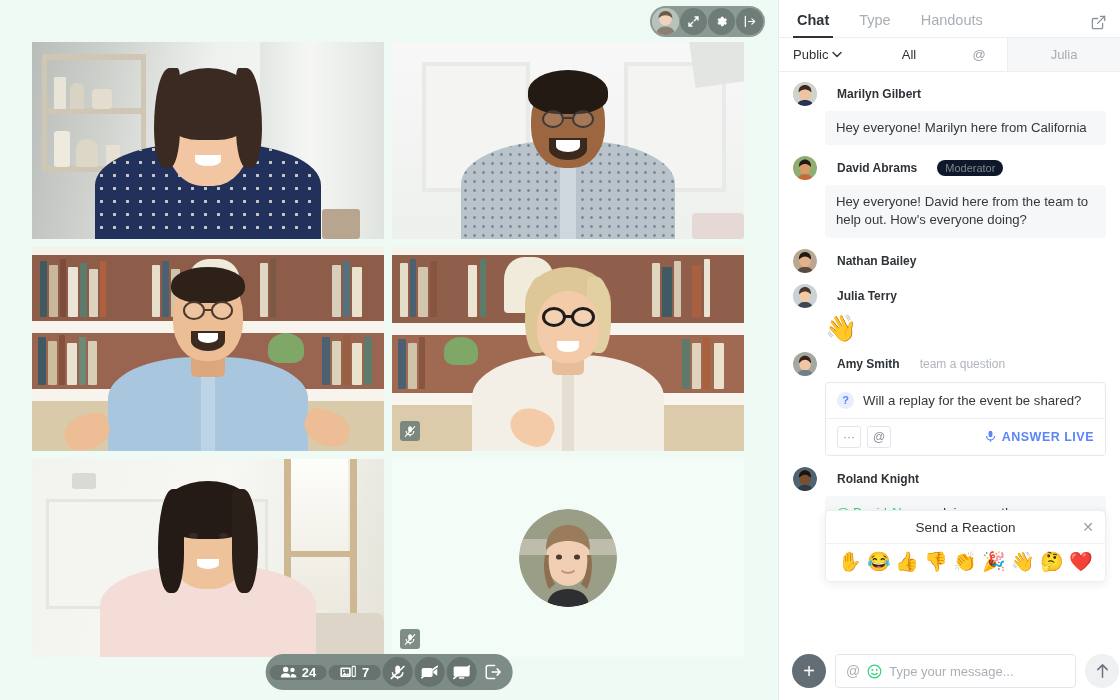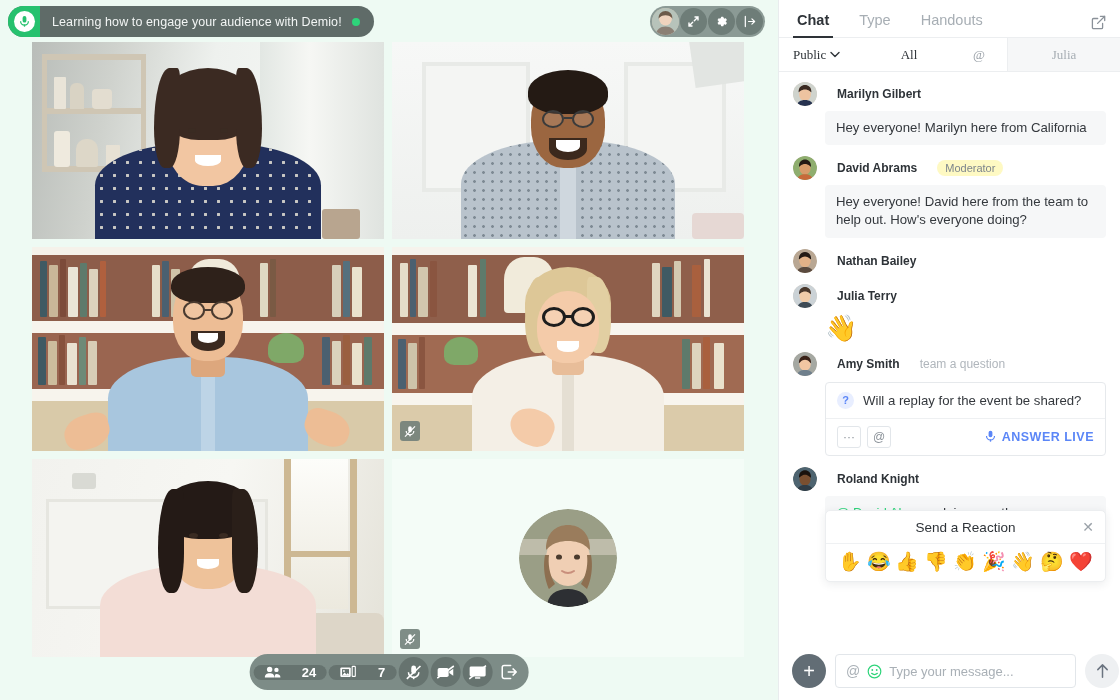--- a/index.html
+++ b/index.html
@@ -153,21 +153,21 @@
     background: #7d8c87;
     border-radius: 20px;
     padding: 0 4px; gap: 2px;
     z-index: 20;
   }
   .bb-pill {
     height: 15px; border-radius: 16px;
     background: #66736f;
     color: #fff;
     display: flex; align-items: center; justify-content: center;
-    gap: 21px; padding: 0 11px;
+    gap: 5px; padding: 0 11px;
     font-size: 13px; font-weight: bold;
     cursor: pointer;
   }
   .bb-round {
     width: 30px; height: 30px; border-radius: 50%;
     background: #66736f;
     display: flex; align-items: center; justify-content: center;
     color: #fff; cursor: pointer; flex: none;
   }
   .bb-round.plain { background: transparent; }
@@ -198,21 +198,20 @@
     background: #2e3338;
   }
   .popout {
     margin-left: auto; margin-bottom: 7px;
     color: #8a9199; cursor: pointer;
   }
   .filters {
     height: 34px; display: flex; align-items: stretch;
     border-bottom: 1px solid #eceef0;
     font-size: 13px;
-    font-family: Liberation Serif, serif;
   }
   .f-public {
     display: flex; align-items: center; gap: 4px;
     padding-left: 14px; width: 88px;
     color: #2e3338; cursor: pointer;
   }
   .f-all {
     flex: 1; display: flex; align-items: center; justify-content: center;
     color: #2e3338; cursor: pointer;
   }
@@ -237,21 +236,21 @@
   .msg-head { display: flex; align-items: center; gap: 20px; height: 24px; }
   .av {
     width: 24px; height: 24px; border-radius: 50%;
     overflow: hidden; flex: none; background: #d6cfc7;
     position: relative;
   }
   .msg-author { font-size: 12px; color: #2e3338; font-weight: bold; }
   .msg-sub { font-size: 12px; color: #b0b6bc; font-weight: normal; }
   .mod-badge {
     font-size: 11px; color: #7d858c;
-    background: #fef9c3; border-radius: 9px;
+    background: #0f172a; border-radius: 9px;
     padding: 2px 8px;
   }
   .bubble {
     margin-left: 32px; margin-top: 5px;
     background: #f6f7f8;
     border-radius: 4px;
     padding: 8px 11px;
     font-size: 13.2px; color: #34383d;
     line-height: 1.38;
   }
@@ -351,33 +350,20 @@
   }
   svg { display: block; }
 </style>
 </head>
 <body>
 
 <div class="app">
 
   <div class="stage">
 
-    <div class="topbar">
-      <div class="brand-badge">
-        <div class="brand-circle">
-          <svg width="11" height="13" viewBox="0 0 11 13">
-            <rect x="3.6" y="1" width="3.8" height="6.6" rx="1.9" fill="#26c16e"></rect>
-            <path d="M1.6 6.2 a3.9 3.9 0 0 0 7.8 0" fill="none" stroke="#26c16e" stroke-width="1.3"></path>
-            <rect x="4.85" y="9.4" width="1.3" height="2.3" fill="#26c16e"></rect>
-          </svg>
-        </div>
-      </div>
-      <div class="session-title">Learning how to engage your audience with Demio!</div>
-      <div class="live-dot"></div>
-    </div>
 
     <div class="top-controls">
       <div class="tc-avatar">
         <svg width="27" height="27" viewBox="0 0 27 27">
           <rect width="27" height="27" fill="#b7c3ba"></rect>
           <circle cx="13.5" cy="11" r="6.4" fill="#f0d3bd"></circle>
           <path d="M4 27c0-5.3 4.3-8.4 9.5-8.4S23 21.7 23 27z" fill="#8b7f74"></path>
           <path d="M6.6 10.5c0-4.6 3-7.4 6.9-7.4s6.9 2.8 6.9 7.4c0 .9-1.2-3.2-6.9-3.2-5.4 0-6.9 4-6.9 3.2z" fill="#6d5a49"></path>
         </svg>
       </div>

